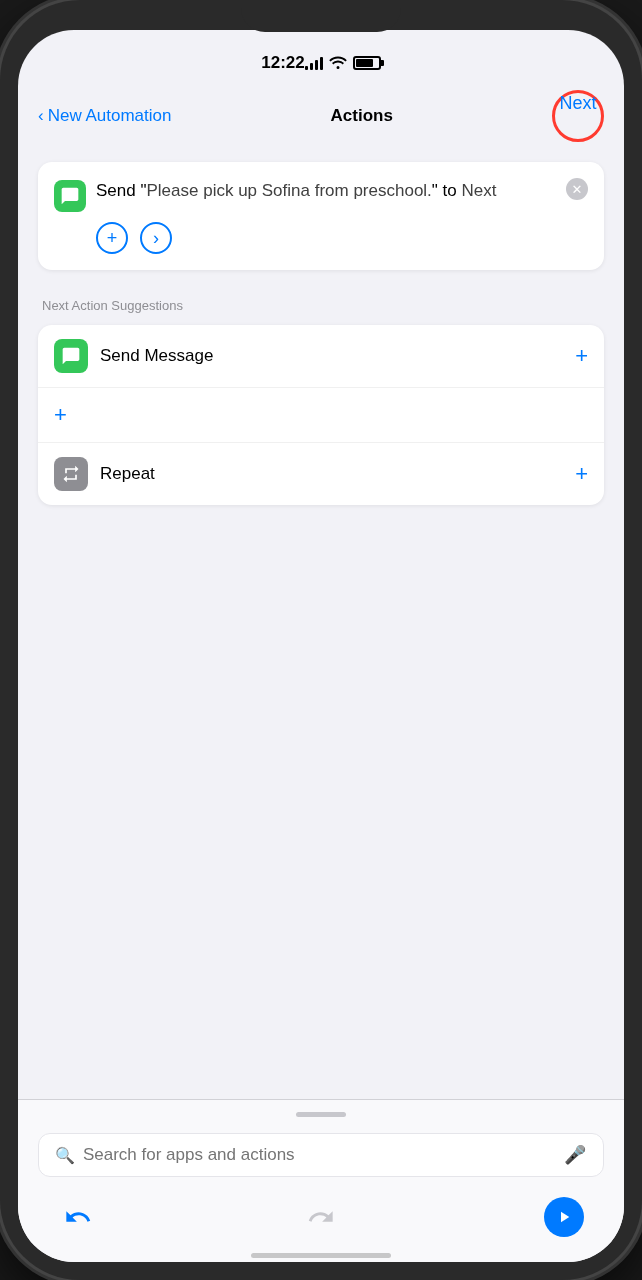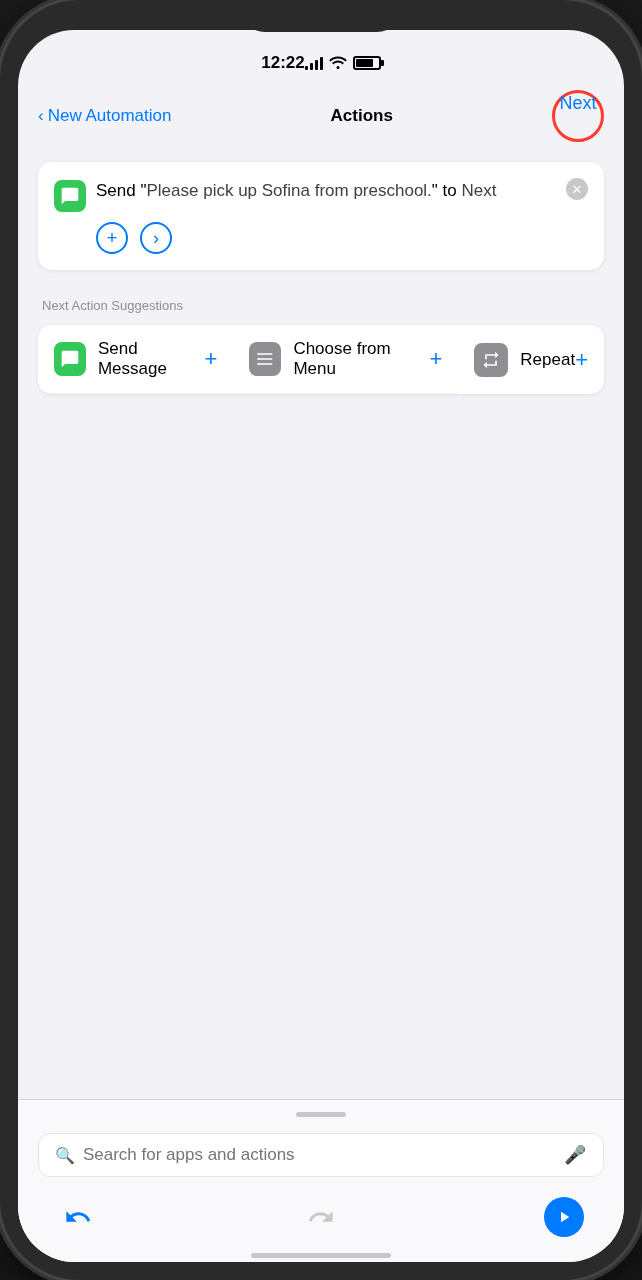--- a/index.html
+++ b/index.html
@@ -249,20 +249,21 @@
     
     .suggestions-title {
       font-size: 13px;
       color: #8e8e93;
       margin-bottom: 12px;
       padding-left: 4px;
     }
 
     .suggestion-list {
       display: flex;
+      flex-direction: column;
       gap: 0;
       background: #fff;
       border-radius: 14px;
       overflow: hidden;
       box-shadow: 0 1px 4px rgba(0,0,0,0.08);
     }
 
     .suggestion-item {
       display: flex;
       align-items: center;
@@ -490,33 +491,20 @@
                   <svg width="20" height="20" viewBox="0 0 24 24" fill="white">
                     <path d="M20 2H4c-1.1 0-2 .9-2 2v18l4-4h14c1.1 0 2-.9 2-2V4c0-1.1-.9-2-2-2z"></path>
                   </svg>
                 </div>
                 <span class="suggestion-label">Send Message</span>
               </div>
               <span class="suggestion-add">+</span>
             </div>
 
             <div class="suggestion-item">
-              <div class="suggestion-left">
-                <div class="suggestion-icon suggestion-icon-gray">
-                  <svg width="20" height="20" viewBox="0 0 24 24" fill="white">
-                    <rect x="3" y="5" width="18" height="2" rx="1"></rect>
-                    <rect x="3" y="11" width="18" height="2" rx="1"></rect>
-                    <rect x="3" y="17" width="18" height="2" rx="1"></rect>
-                    <rect x="3" y="5" width="2" height="2" rx="0.5" fill="white"></rect>
-                    <rect x="3" y="11" width="2" height="2" rx="0.5" fill="white"></rect>
-                    <rect x="3" y="17" width="2" height="2" rx="0.5" fill="white"></rect>
-                  </svg>
-                </div>
-                <span class="suggestion-label">Choose from Menu</span>
-              </div>
               <span class="suggestion-add">+</span>
             </div>
 
             <div class="suggestion-item">
               <div class="suggestion-left">
                 <div class="suggestion-icon suggestion-icon-gray">
                   <svg width="20" height="20" viewBox="0 0 24 24" fill="white">
                     <path d="M7 7h10v3l4-4-4-4v3H5v6h2V7zm10 10H7v-3l-4 4 4 4v-3h12v-6h-2v4z"></path>
                   </svg>
                 </div>

